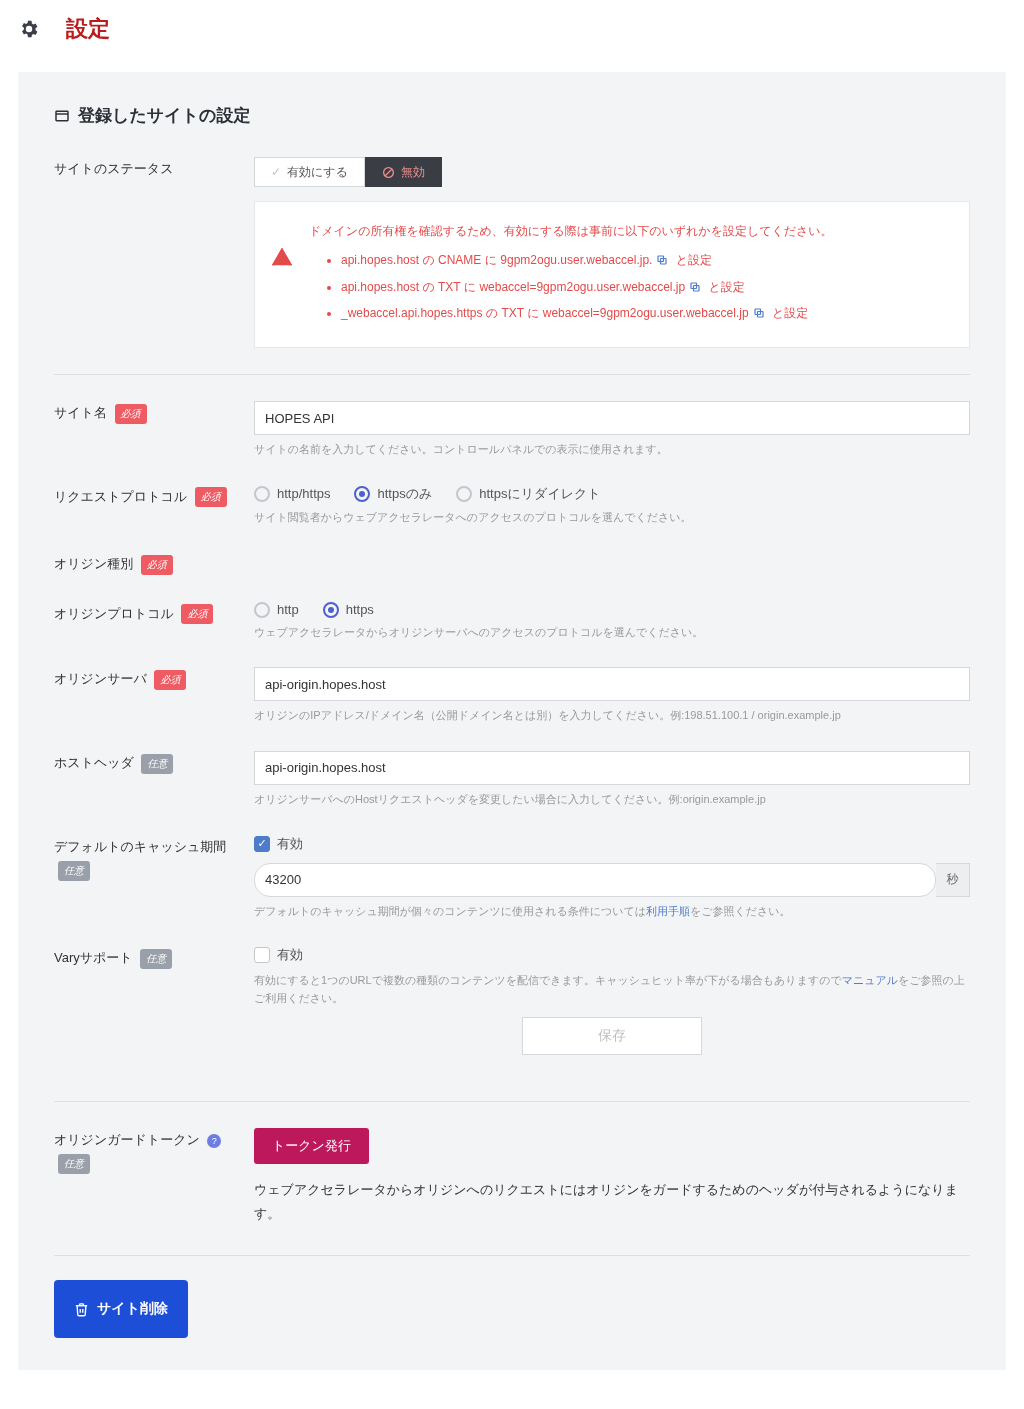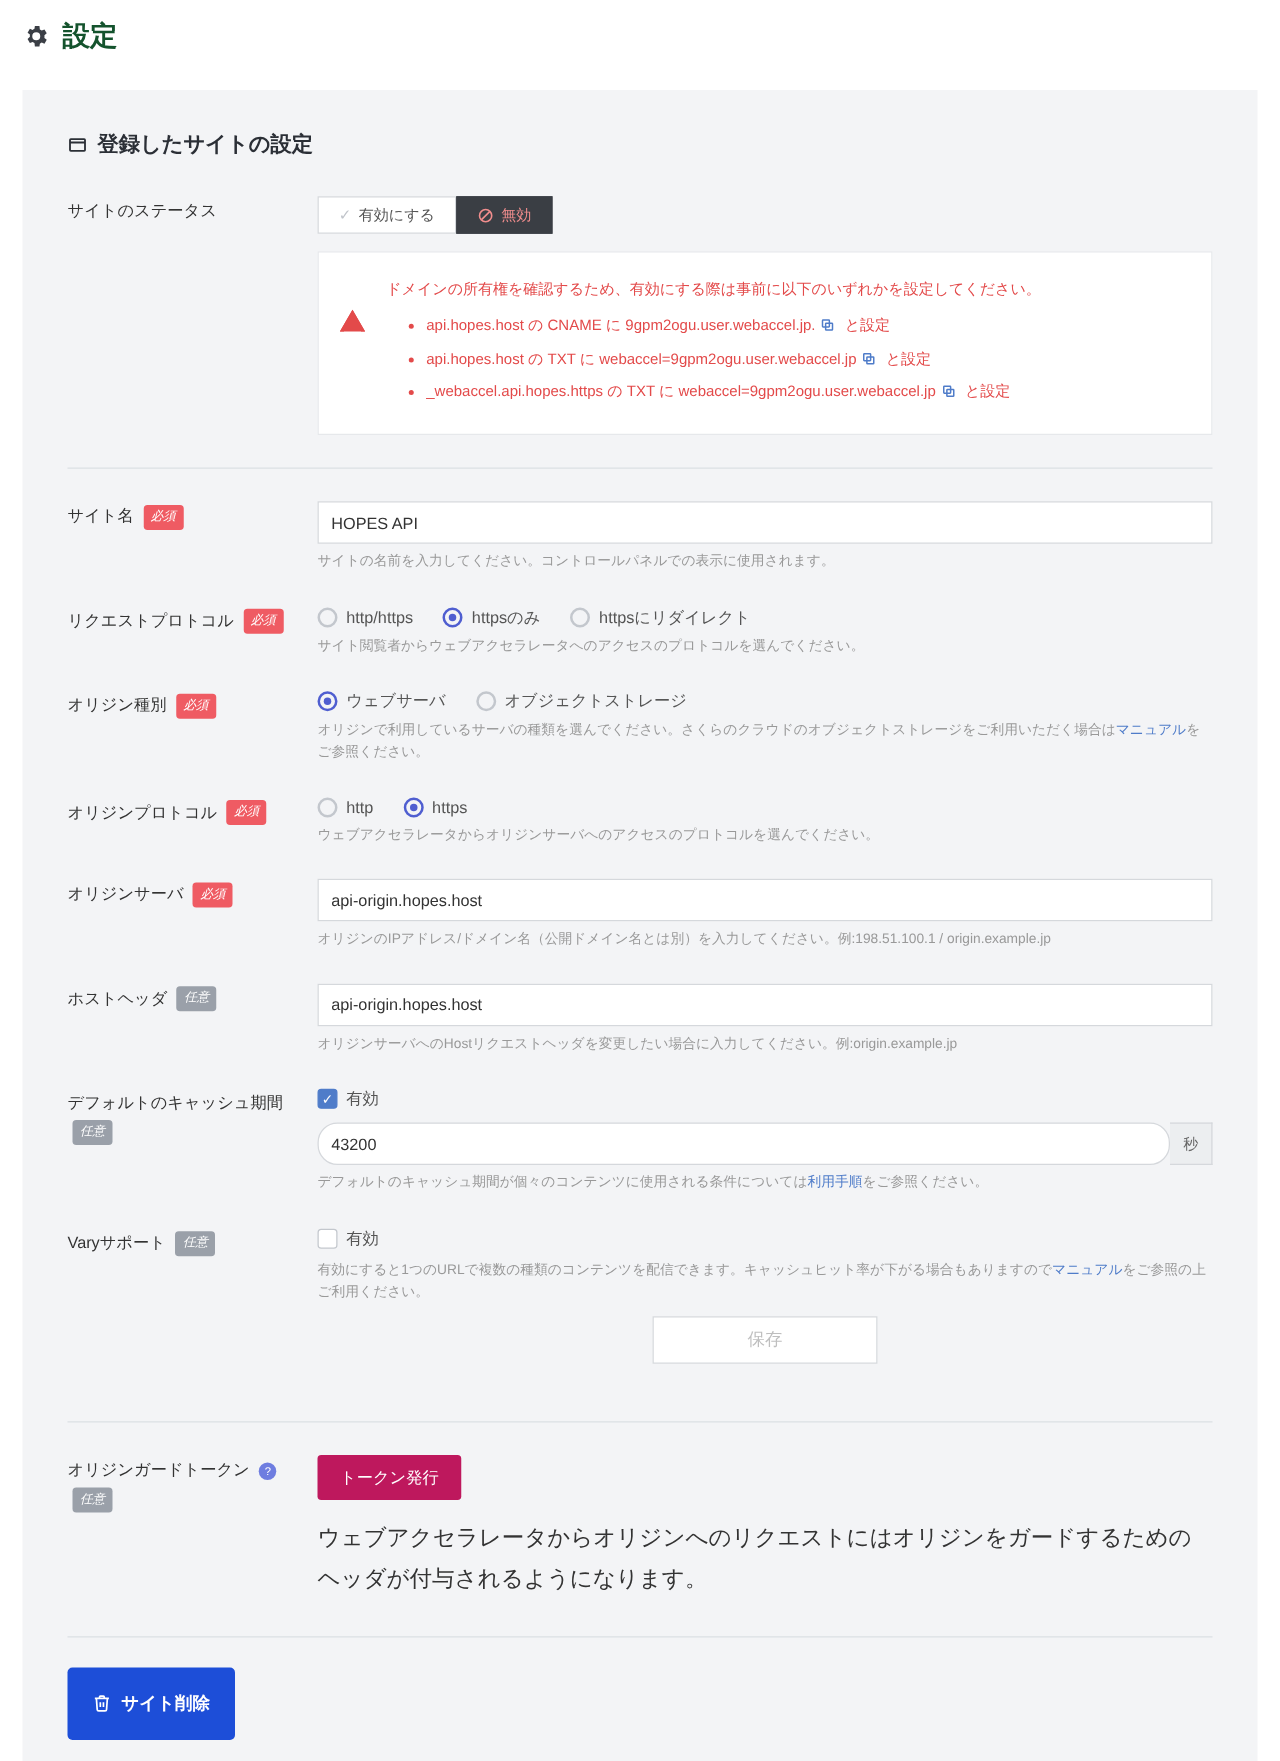--- a/index.html
+++ b/index.html
@@ -1,18 +1,18 @@
 <!DOCTYPE html>
 <html><head>
 <meta charset="utf-8">
 <style>
 * { box-sizing: border-box; margin: 0; padding: 0; }
 body { font-family: -apple-system, "Hiragino Kaku Gothic ProN", "Hiragino Sans", Meiryo, sans-serif; background: #fff; color: #333; font-size: 13px; }
 .page { padding: 14px 18px; }
-.page-title { display: flex; align-items: center; font-size: 22px; font-weight: 700; margin-bottom: 28px; color: #14532d; }
+.page-title { display: flex; align-items: center; font-size: 22px; font-weight: 700; margin-bottom: 28px; color: #b91c1c; gap: 16px; }
 .page-title .gear { margin-right: 10px; }
 .panel { background: #f3f4f6; padding: 32px 36px; }
 .section-header { display:flex; align-items:center; font-size: 17px; font-weight:700; color:#2b2f36; margin-bottom: 30px; }
 .section-header .win-icon { margin-right: 8px; }
 .fieldset-label { width: 200px; flex-shrink:0; font-size:13px; color:#333; font-weight:500; line-height:1.8; }
 .row { display:flex; align-items:flex-start; margin-bottom: 26px; }
 .right { flex:1; }
 .badge { display:inline-block; background:#ef5b63; color:#fff; font-size:10px; padding:1px 6px; border-radius:3px; margin-left:4px; vertical-align:middle;font-style:italic;}
 .badge.opt { background:#9aa0a9; }
 .toggle-group { display:flex; }
@@ -35,21 +35,21 @@
 .radio.sel .dot::after { content:""; position:absolute; left:3px; top:3px; width:6px; height:6px; background:#4f5ed0; border-radius:50%; }
 .checkbox { display:inline-flex; align-items:center; font-size:13px; color:#555; cursor:pointer; }
 .checkbox .box { width:16px; height:16px; border:1px solid #c3c7cd; border-radius:3px; margin-right:7px; background:#fff; display:flex; align-items:center; justify-content:center; }
 .checkbox.checked .box { background:#4f7cc9; border-color:#4f7cc9; color:#fff; font-size:11px; }
 .input-suffix { display:flex; }
 .input-suffix input { flex:1;border-radius:16px; }
 .input-suffix .suf { width:34px; height:34px; display:flex; align-items:center; justify-content:center; background:#eceef0; border:1px solid #d5d8dc; border-left:0; font-size:12px; color:#666; }
 .save-btn { height:38px; width:180px; background:#fff; border:1px solid #d5d8dc; color:#bfbfbf; font-size:14px; cursor:pointer; display:block; }
 .save-wrapper { display:flex; justify-content:center; margin-top:10px; margin-bottom:20px;}
 .token-btn { height:36px; padding:0 18px; background:#be185d; color:#fff; border:none; border-radius:3px; font-size:13px; cursor:pointer; }
-.token-desc { margin-top:14px; font-size:18px; color:#333; line-height:1.8; font-weight:500; }
+.token-desc { margin-top:14px; font-size:13px; color:#333; line-height:1.8; font-weight:500; }
 .delete-btn { height:58px; padding:0 20px; background:#1d4ed8; color:#fff; border:none; border-radius:4px; font-size:14px; font-weight:600; cursor:pointer; display:inline-flex; align-items:center; gap:8px; }
 .delete-wrapper { border-top:1px solid #dcdfe3; padding-top:24px; }
 .q-icon { display:inline-flex; width:14px; height:14px; border-radius:50%; background:#6e7de0; color:#fff; font-size:9px; align-items:center; justify-content:center; margin-left:4px; vertical-align:middle;}
 .section-div { border-top:1px solid #dcdfe3; margin:0 0 26px; }
 svg { display:block; }
 </style>
 </head>
 <body>
 
 <div class="page">
@@ -155,33 +155,20 @@
         </div>
         <div class="help-text">サイト閲覧者からウェブアクセラレータへのアクセスのプロトコルを選んでください。</div>
       </div>
     </div>
 
     <div class="row">
       <div class="fieldset-label">
         <span>オリジン種別</span>
         <span class="badge">必須</span>
       </div>
-      <div class="right">
-        <div class="radio-row">
-          <label class="radio sel">
-              <span class="dot"></span>
-              <span>ウェブサーバ</span>
-            </label>
-          <label class="radio">
-              <span class="dot"></span>
-              <span>オブジェクトストレージ</span>
-            </label>
-        </div>
-        <div class="help-text"><span>オリジンで利用しているサーバの種類を選んでください。さくらのクラウドのオブジェクトストレージをご利用いただく場合は</span><a>マニュアル</a><span>をご参照ください。</span></div>
-      </div>
     </div>
 
     <div class="row">
       <div class="fieldset-label">
         <span>オリジンプロトコル</span>
         <span class="badge">必須</span>
       </div>
       <div class="right">
         <div class="radio-row">
           <label class="radio">

